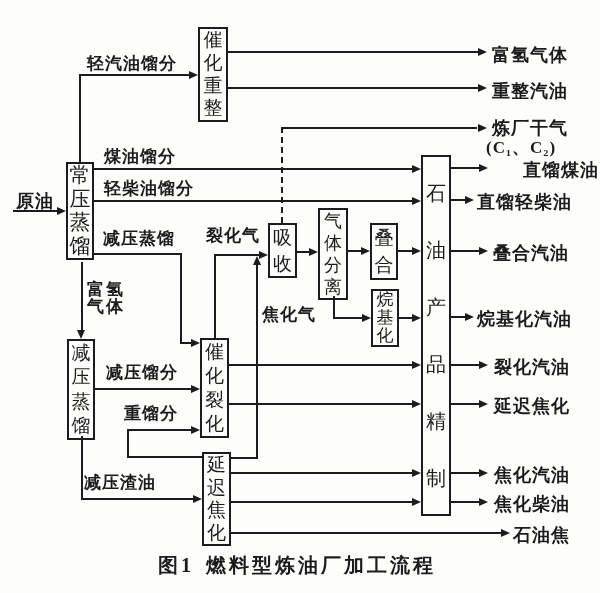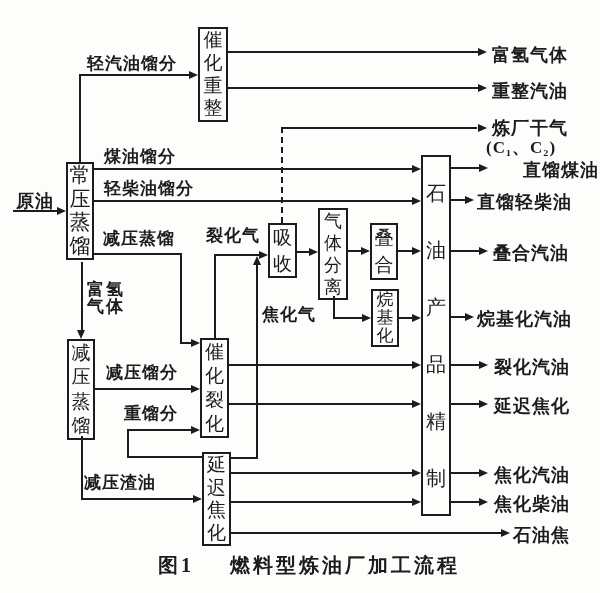--- a/index.html
+++ b/index.html
@@ -25,21 +25,21 @@
         border-top:9px solid var(--ink); }
   .box { position:absolute; border:2px solid var(--ink); background:var(--paper);
          display:flex; align-items:center; justify-content:center;
          text-align:center; font-weight:400; overflow:hidden; }
   .lbl { position:absolute; font-size:17px; font-weight:600;
          white-space:nowrap; letter-spacing:1px; line-height:1.05; }
   .out { position:absolute; font-size:18px; font-weight:600;
          white-space:nowrap; letter-spacing:1px; }
   .wrap2 { white-space:normal; width:40px; line-height:17px; letter-spacing:2px; }
   .caption { position:absolute; font-size:20px; font-weight:700; letter-spacing:3px; }
-  .caption .fno { margin-right:36px; }
+  .caption .fno { margin-right:12px; }
 </style>
 </head>
 <body>
 
 <div id="canvas">
 
   <div class="box" style="left:66px;top:162px;width:24px;height:94px;font-size:21px;line-height:23.5px;">常压蒸馏</div>
 
   <div class="box" style="left:198px;top:27px;width:26px;height:91px;font-size:19px;line-height:22.7px;">催化重整</div>
 

